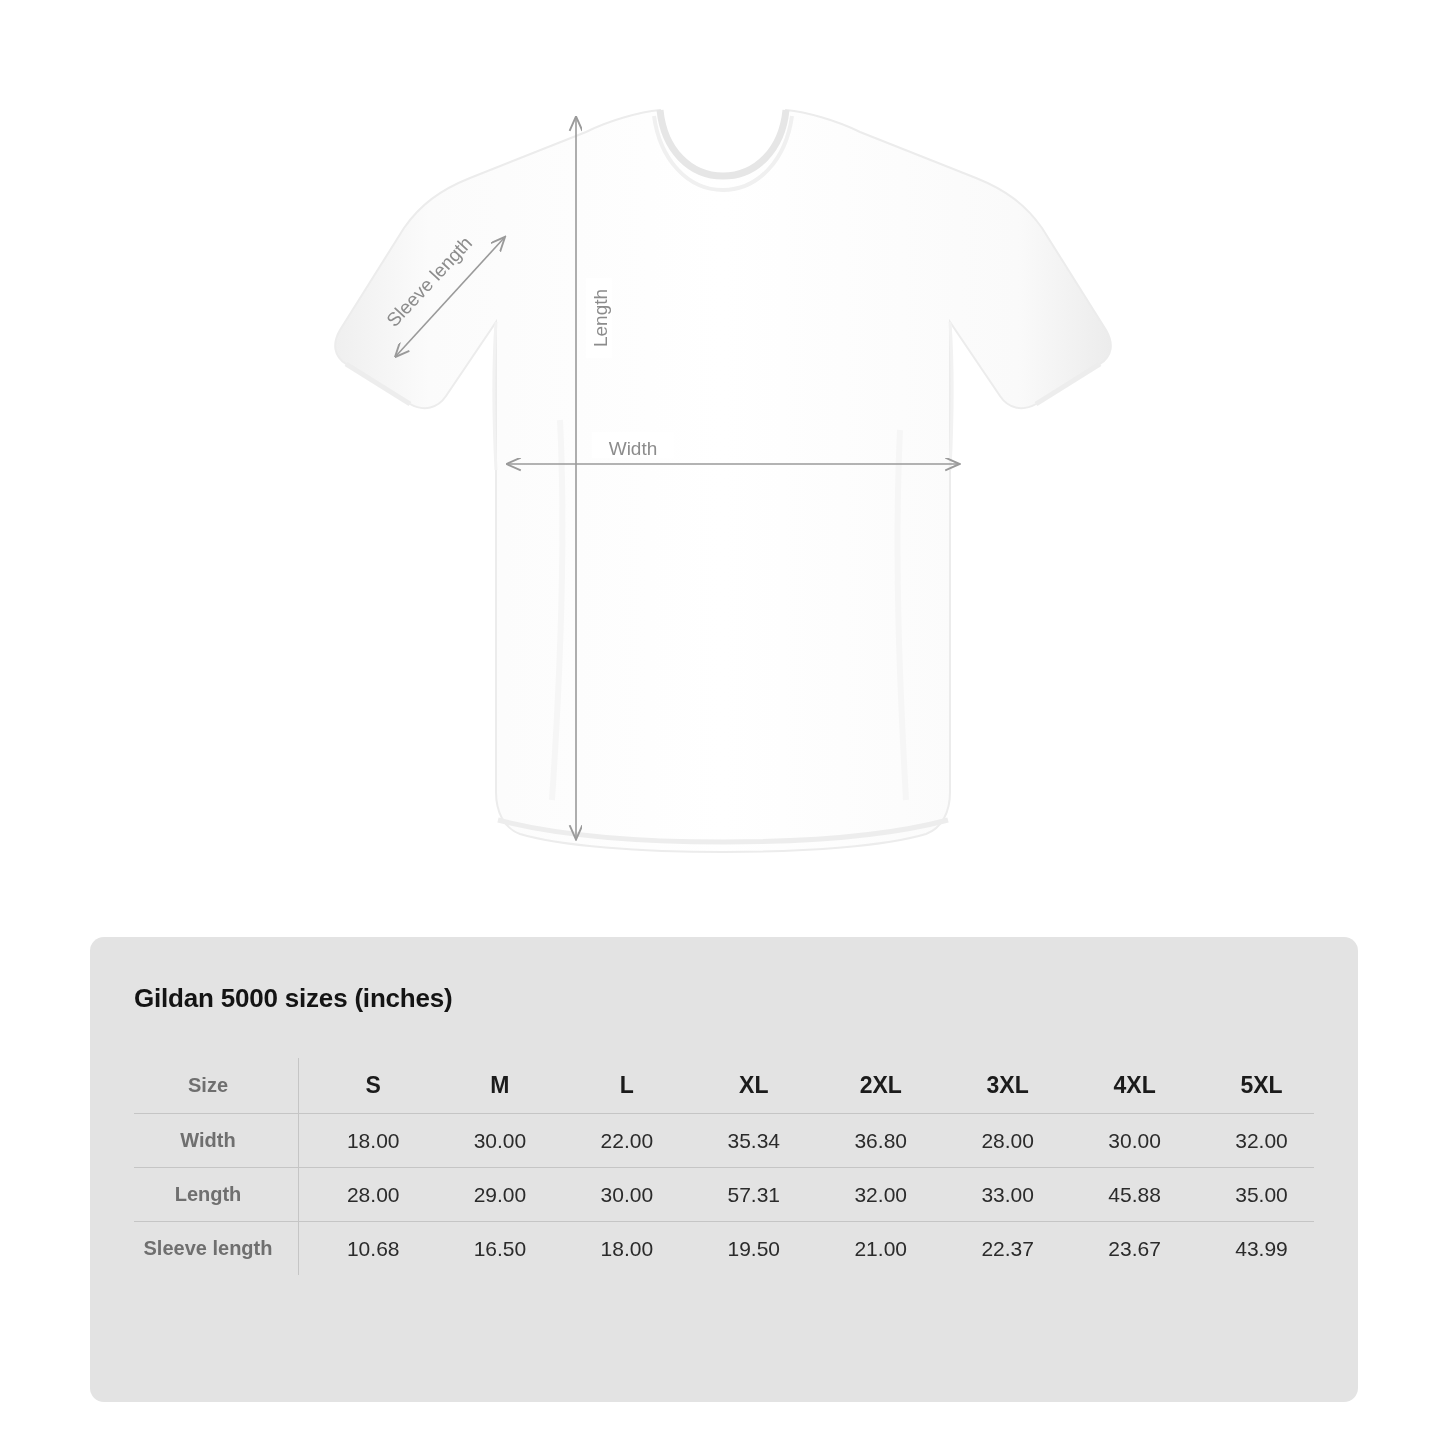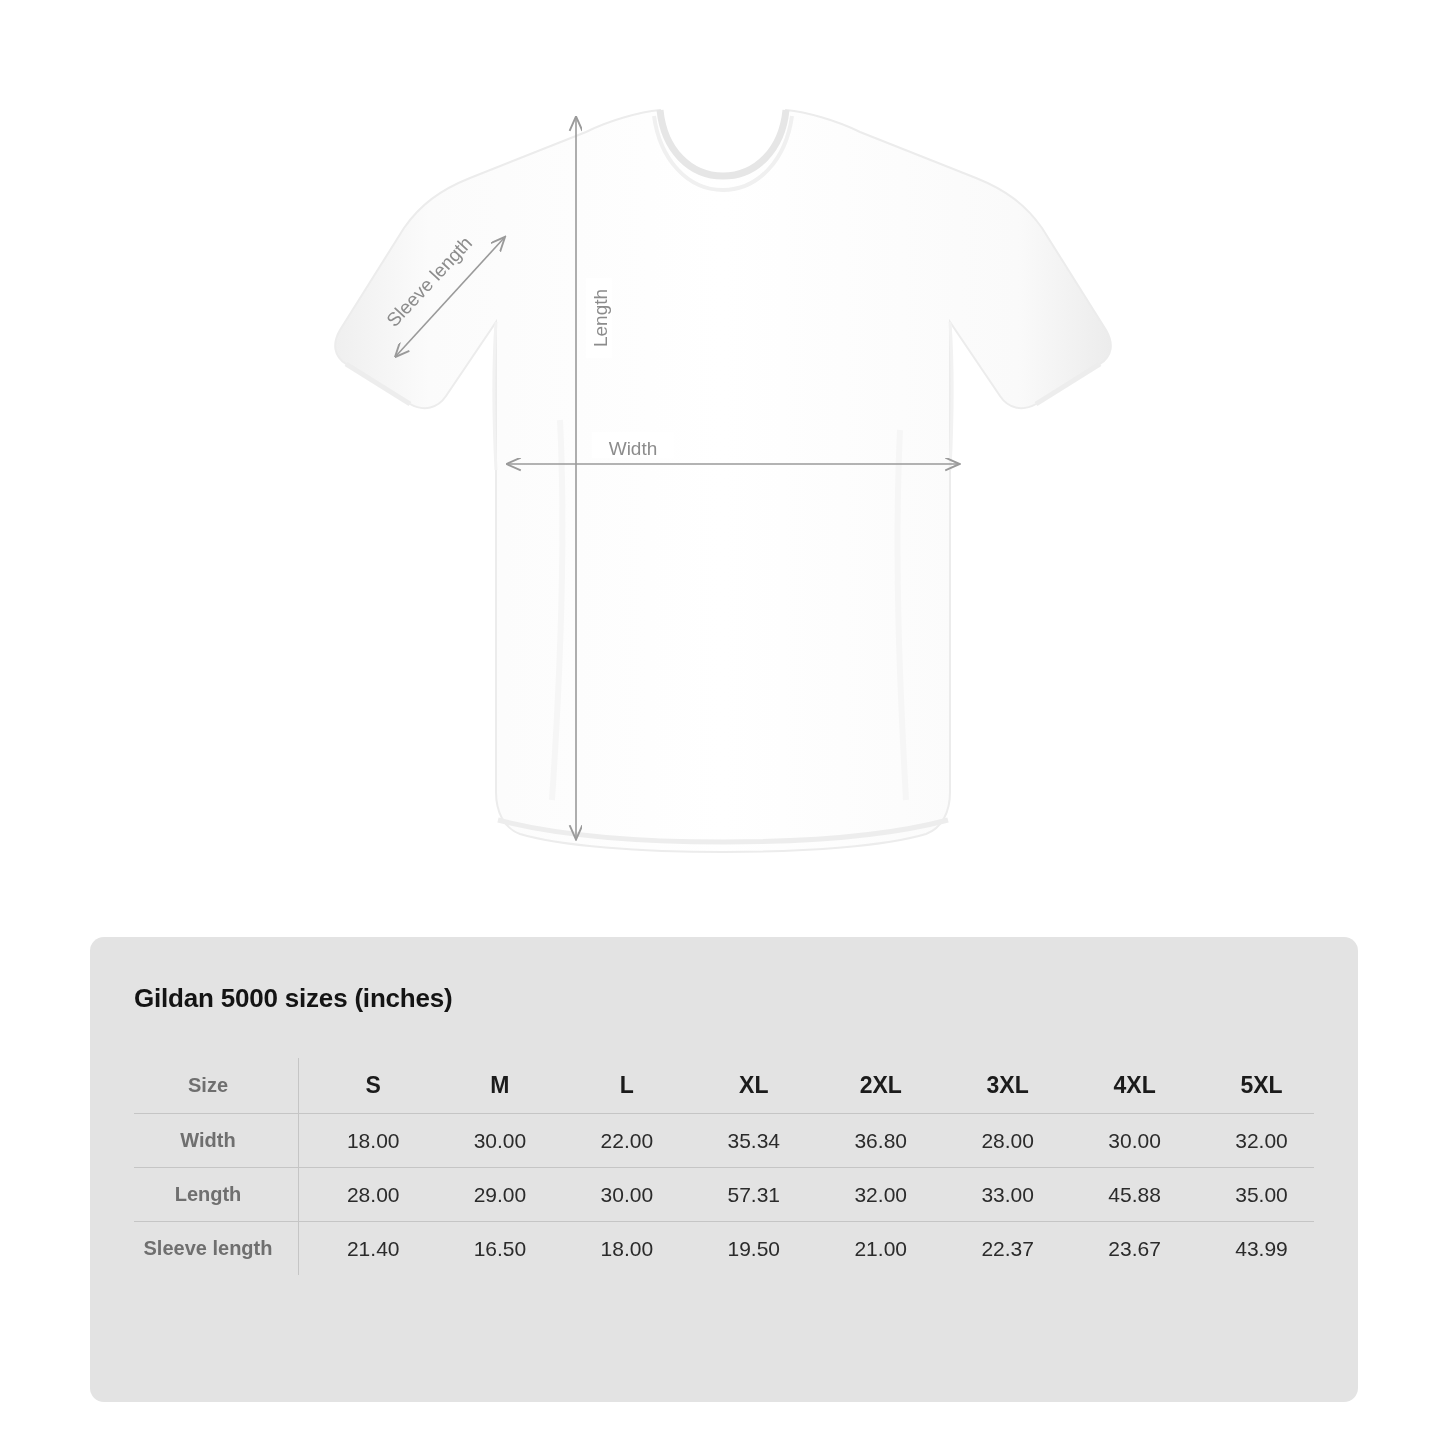--- a/index.html
+++ b/index.html
@@ -230,21 +230,21 @@
           <td class="cell">29.00</td>
           <td class="cell">30.00</td>
           <td class="cell">57.31</td>
           <td class="cell">32.00</td>
           <td class="cell">33.00</td>
           <td class="cell">45.88</td>
           <td class="cell">35.00</td>
         </tr>
         <tr>
           <td class="rowlabel">Sleeve length</td>
-          <td class="cell">21.40</td>
+          <td class="cell">10.68</td>
           <td class="cell">16.50</td>
           <td class="cell">18.00</td>
           <td class="cell">19.50</td>
           <td class="cell">21.00</td>
           <td class="cell">22.37</td>
           <td class="cell">23.67</td>
           <td class="cell">43.99</td>
         </tr>
       </tbody>
     </table>

